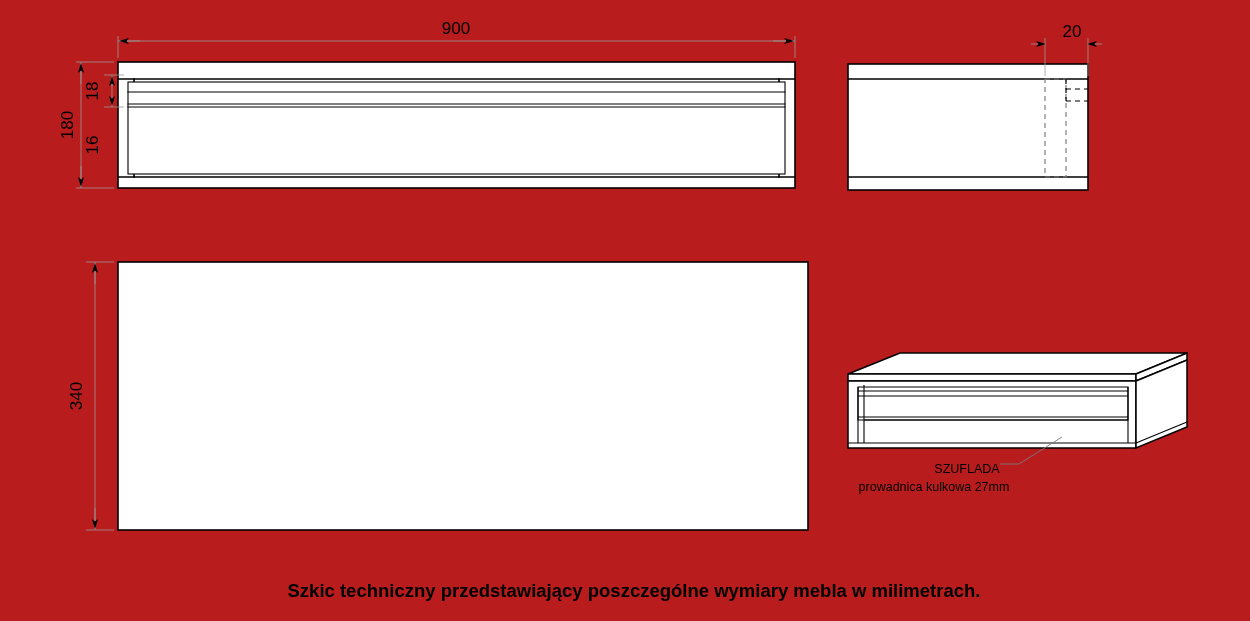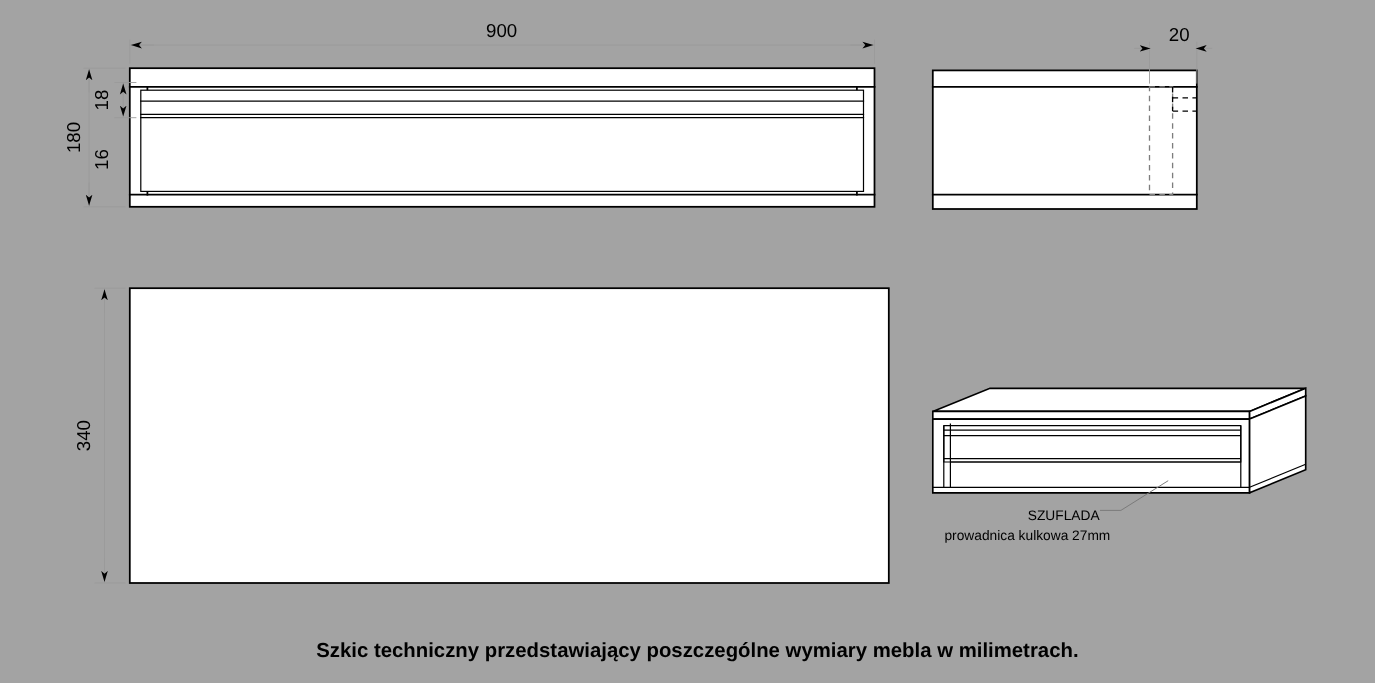--- a/index.html
+++ b/index.html
@@ -12,21 +12,21 @@
     width: 1250px;
     height: 621px;
     overflow: hidden;
     font-family: "Liberation Sans", sans-serif;
     color: #000000;
   }
   #sheet {
     position: relative;
     width: 1250px;
     height: 621px;
-    background: #a3a3a3;
+    background: #b91c1c;
   }
   #drawing {
     position: absolute;
     left: 0;
     top: 0;
     width: 1250px;
     height: 621px;
   }
   .dim-text {
     font-family: "Liberation Sans", sans-serif;

